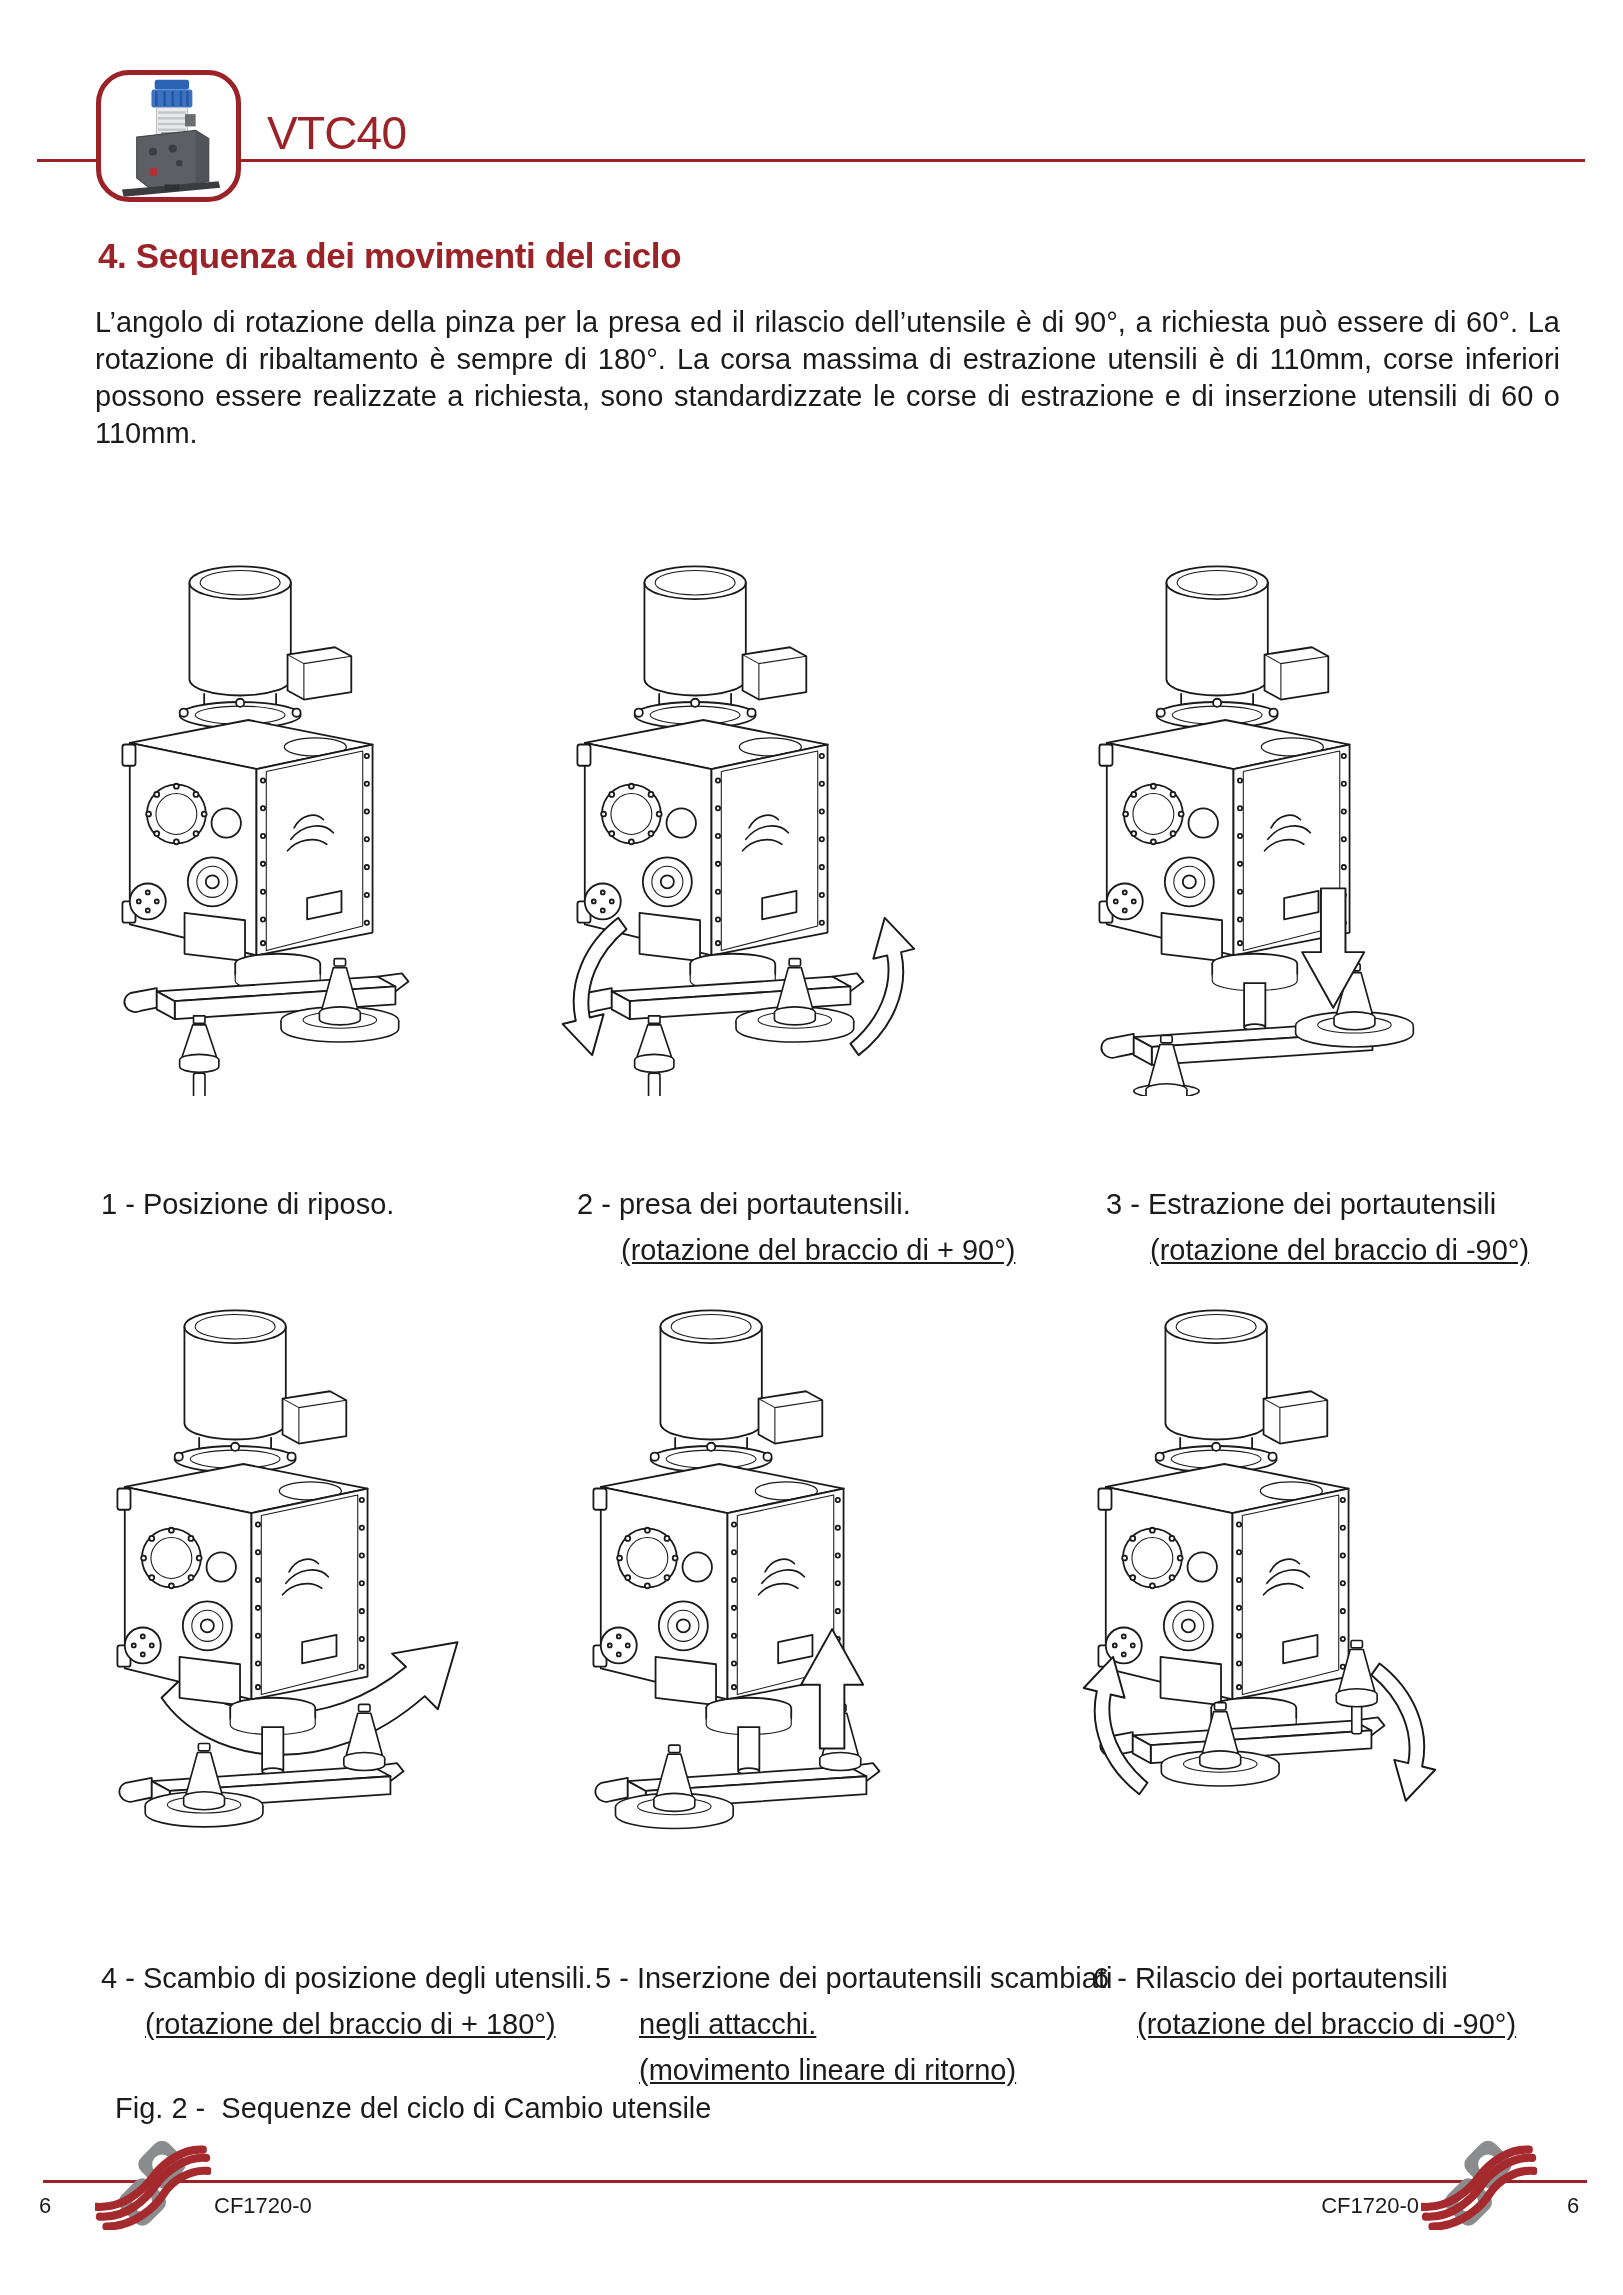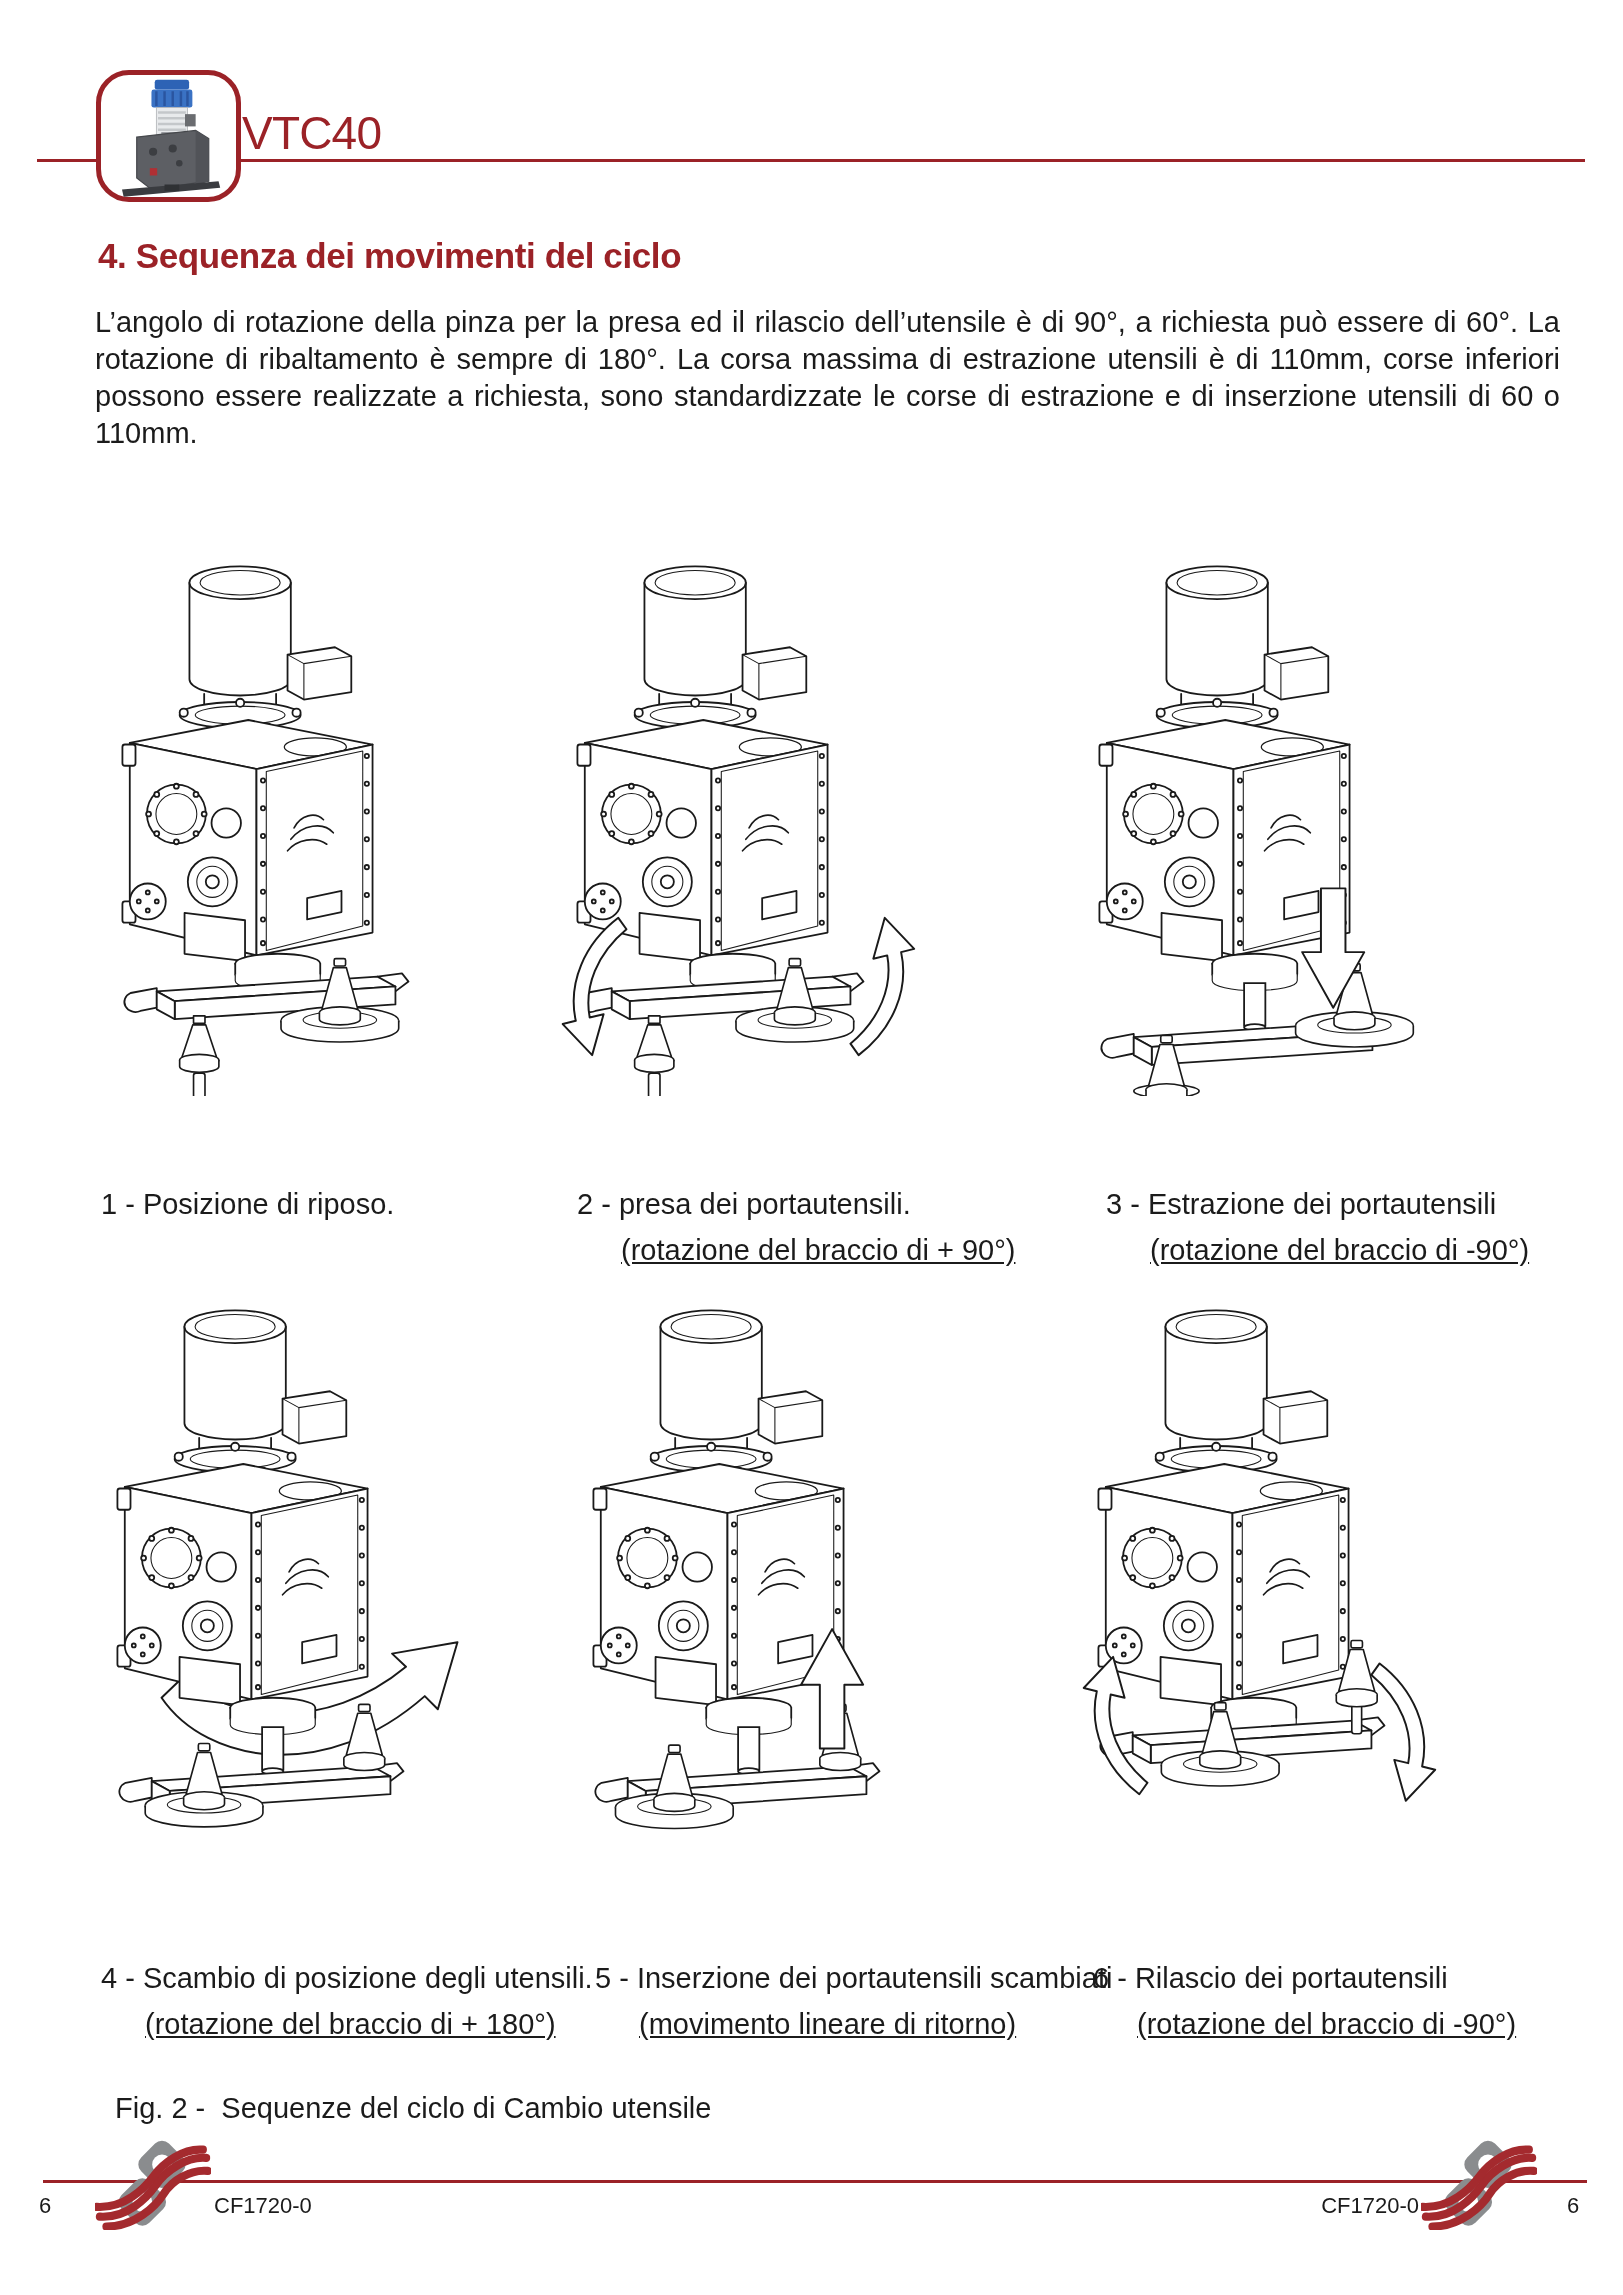--- a/index.html
+++ b/index.html
@@ -10,21 +10,21 @@
   }
   html,body{margin:0;padding:0;background:#ffffff;}
   .page{position:relative;width:1623px;height:2295px;background:#ffffff;overflow:hidden;
         font-family:"Liberation Sans",sans-serif;color:var(--ink);}
   
   .hrule{position:absolute;left:37px;top:159px;width:1548px;height:3.3px;background:var(--accent);}
   .badge{position:absolute;left:96px;top:70px;width:145px;height:132px;border:5.7px solid var(--accent);
          border-radius:33px;background:#fff;box-sizing:border-box;z-index:2;}
   .badge svg{position:absolute;left:2.5px;top:2.5px;}
   .product-title{position:absolute;left:242px;top:110px;font-size:46px;line-height:47px;
-                 letter-spacing:-0.8px;color:var(--accent);z-index:2;}
+                 letter-spacing:-0.8px;color:var(--accent);z-index:2;padding-left:25px;}
   
   .section-title{position:absolute;left:98px;top:236px;font-size:35px;font-weight:bold;
                  color:var(--accent);letter-spacing:-0.4px;}
   .intro{position:absolute;left:95px;top:304px;width:1465px;font-size:29px;line-height:37px;
          text-align:justify;color:var(--ink);word-spacing:1.6px;}
   
   .fig{position:absolute;}
   .fig svg{display:block;}
   
   .cap{position:absolute;font-size:29px;line-height:46px;color:var(--ink);white-space:nowrap;margin-top:48px;}
@@ -284,20 +284,21 @@
     <div class="cap-line">(rotazione del braccio di -90°)</div>
   </div>
 
   <div class="cap" style="left:101px;top:1907px">
     <div class="cap-line">4 - Scambio di posizione degli utensili.</div>
     <div class="cap-line">(rotazione del braccio di + 180°)</div>
     <div class="cap-line"></div>
   </div>
   <div class="cap" style="left:595px;top:1907px">
     <div class="cap-line">5 - Inserzione dei portautensili scambiati</div>
+    <div class="cap-line">negli attacchi.</div>
     <div class="cap-line">(movimento lineare di ritorno)</div>
   </div>
   <div class="cap" style="left:1093px;top:1907px">
     <div class="cap-line">6 - Rilascio dei portautensili</div>
     <div class="cap-line">(rotazione del braccio di -90°)</div>
     <div class="cap-line"></div>
   </div>
 
   <div class="figcaption">Fig. 2 -  Sequenze del ciclo di Cambio utensile</div>
 

